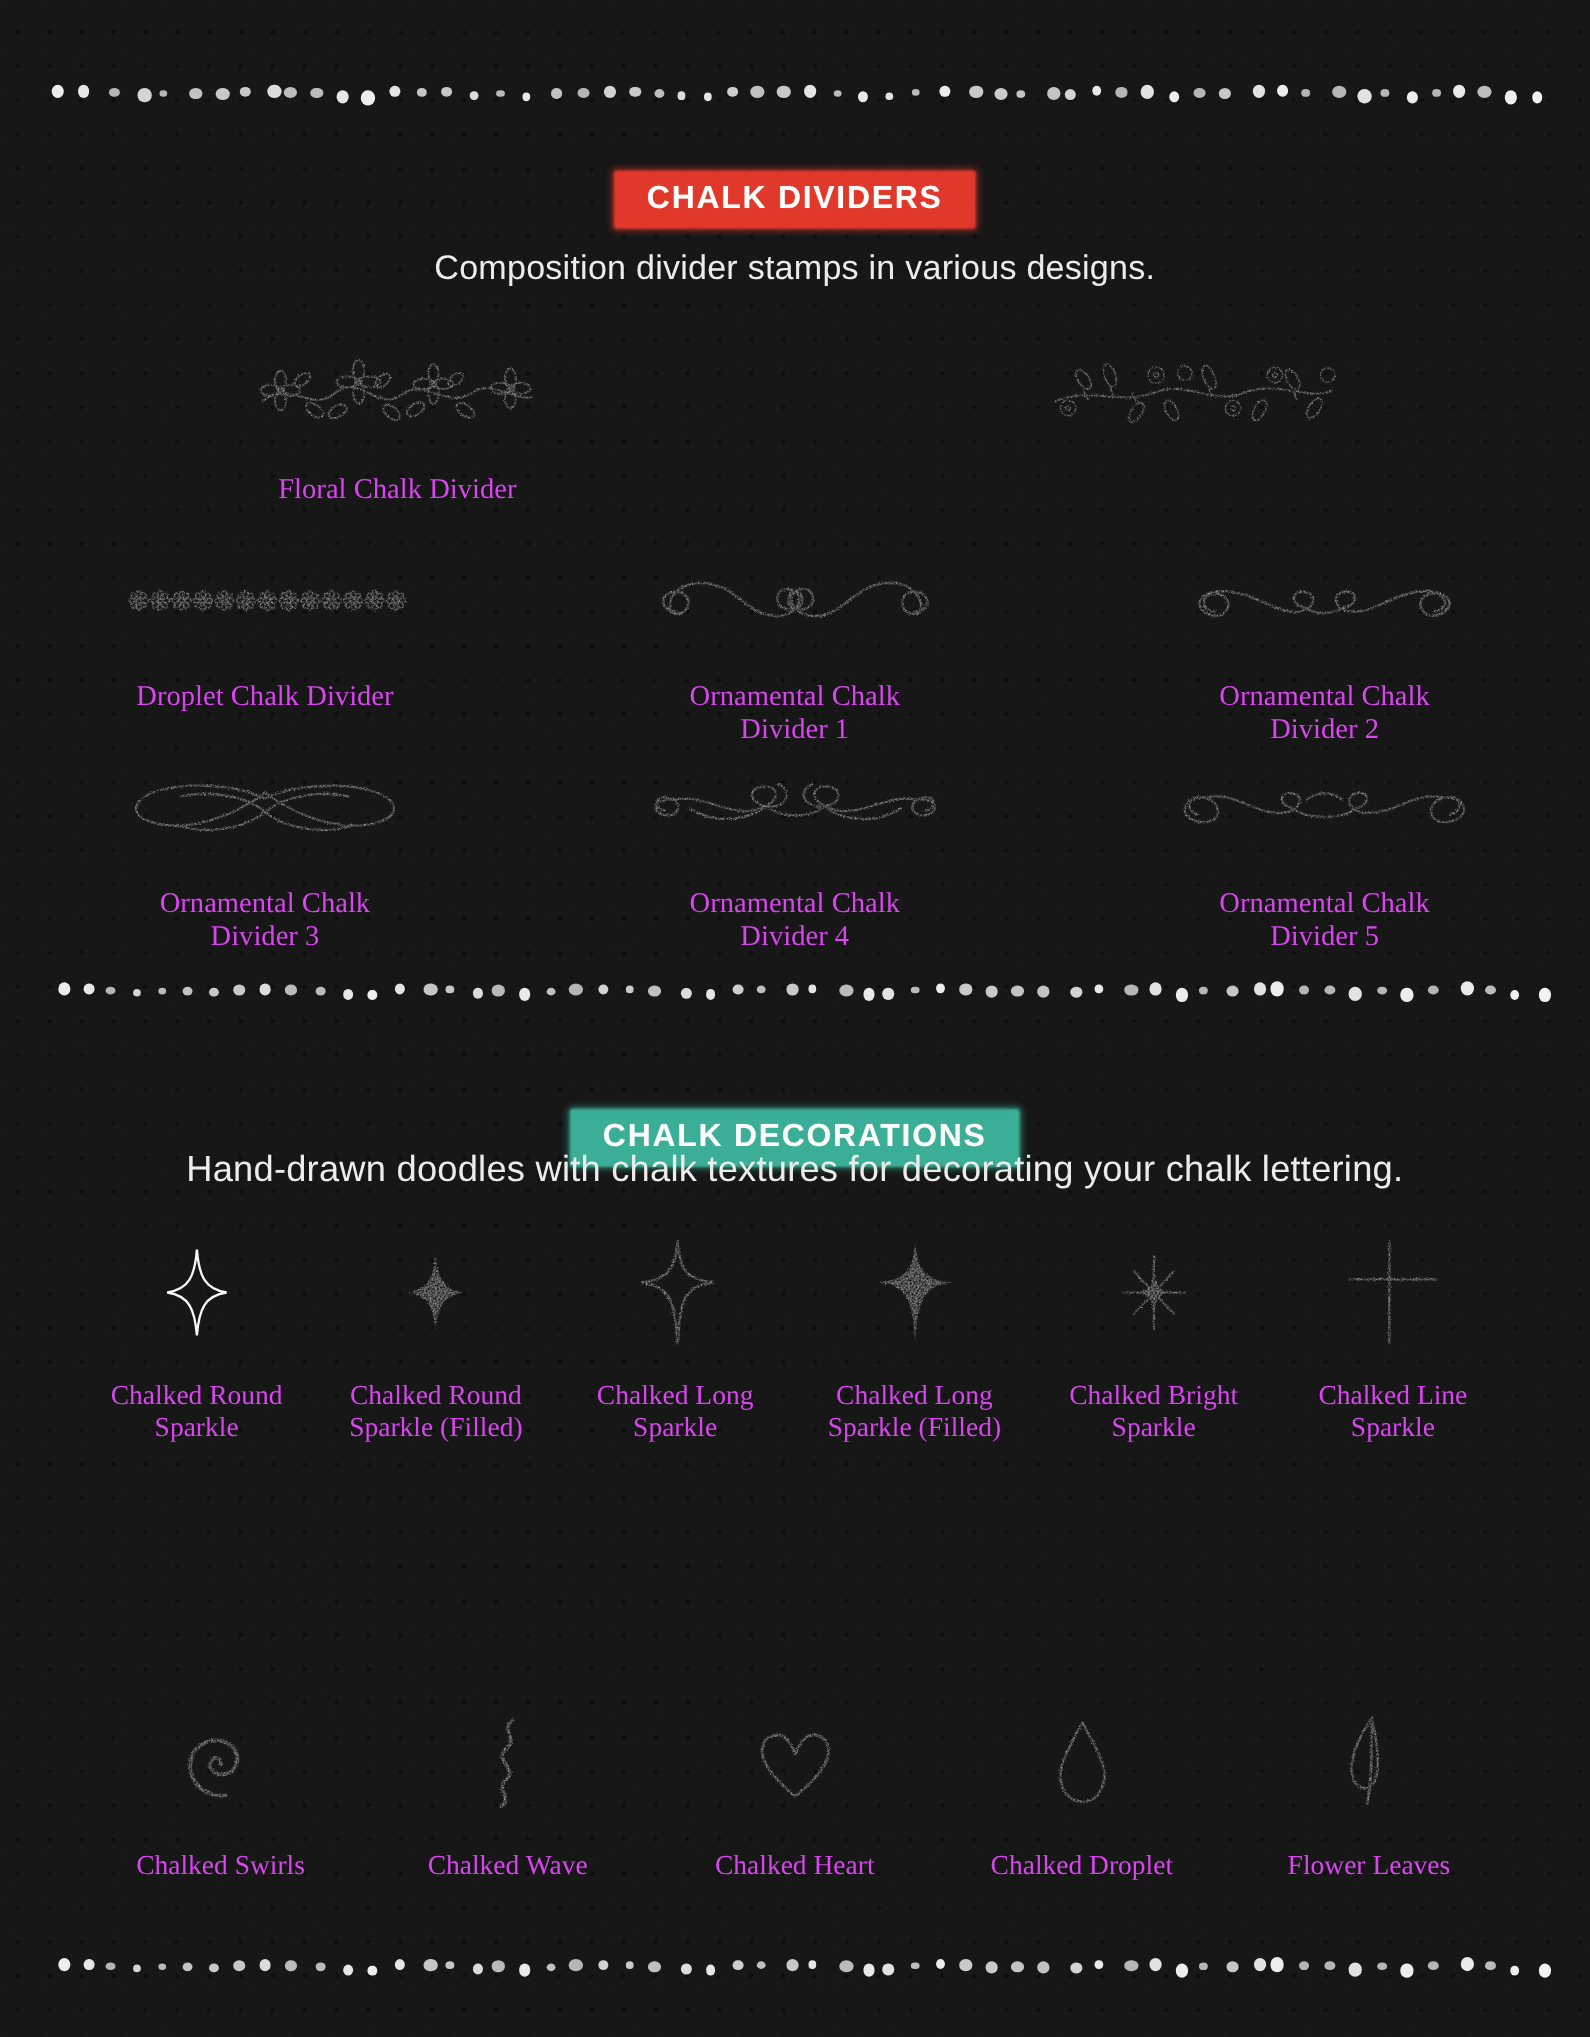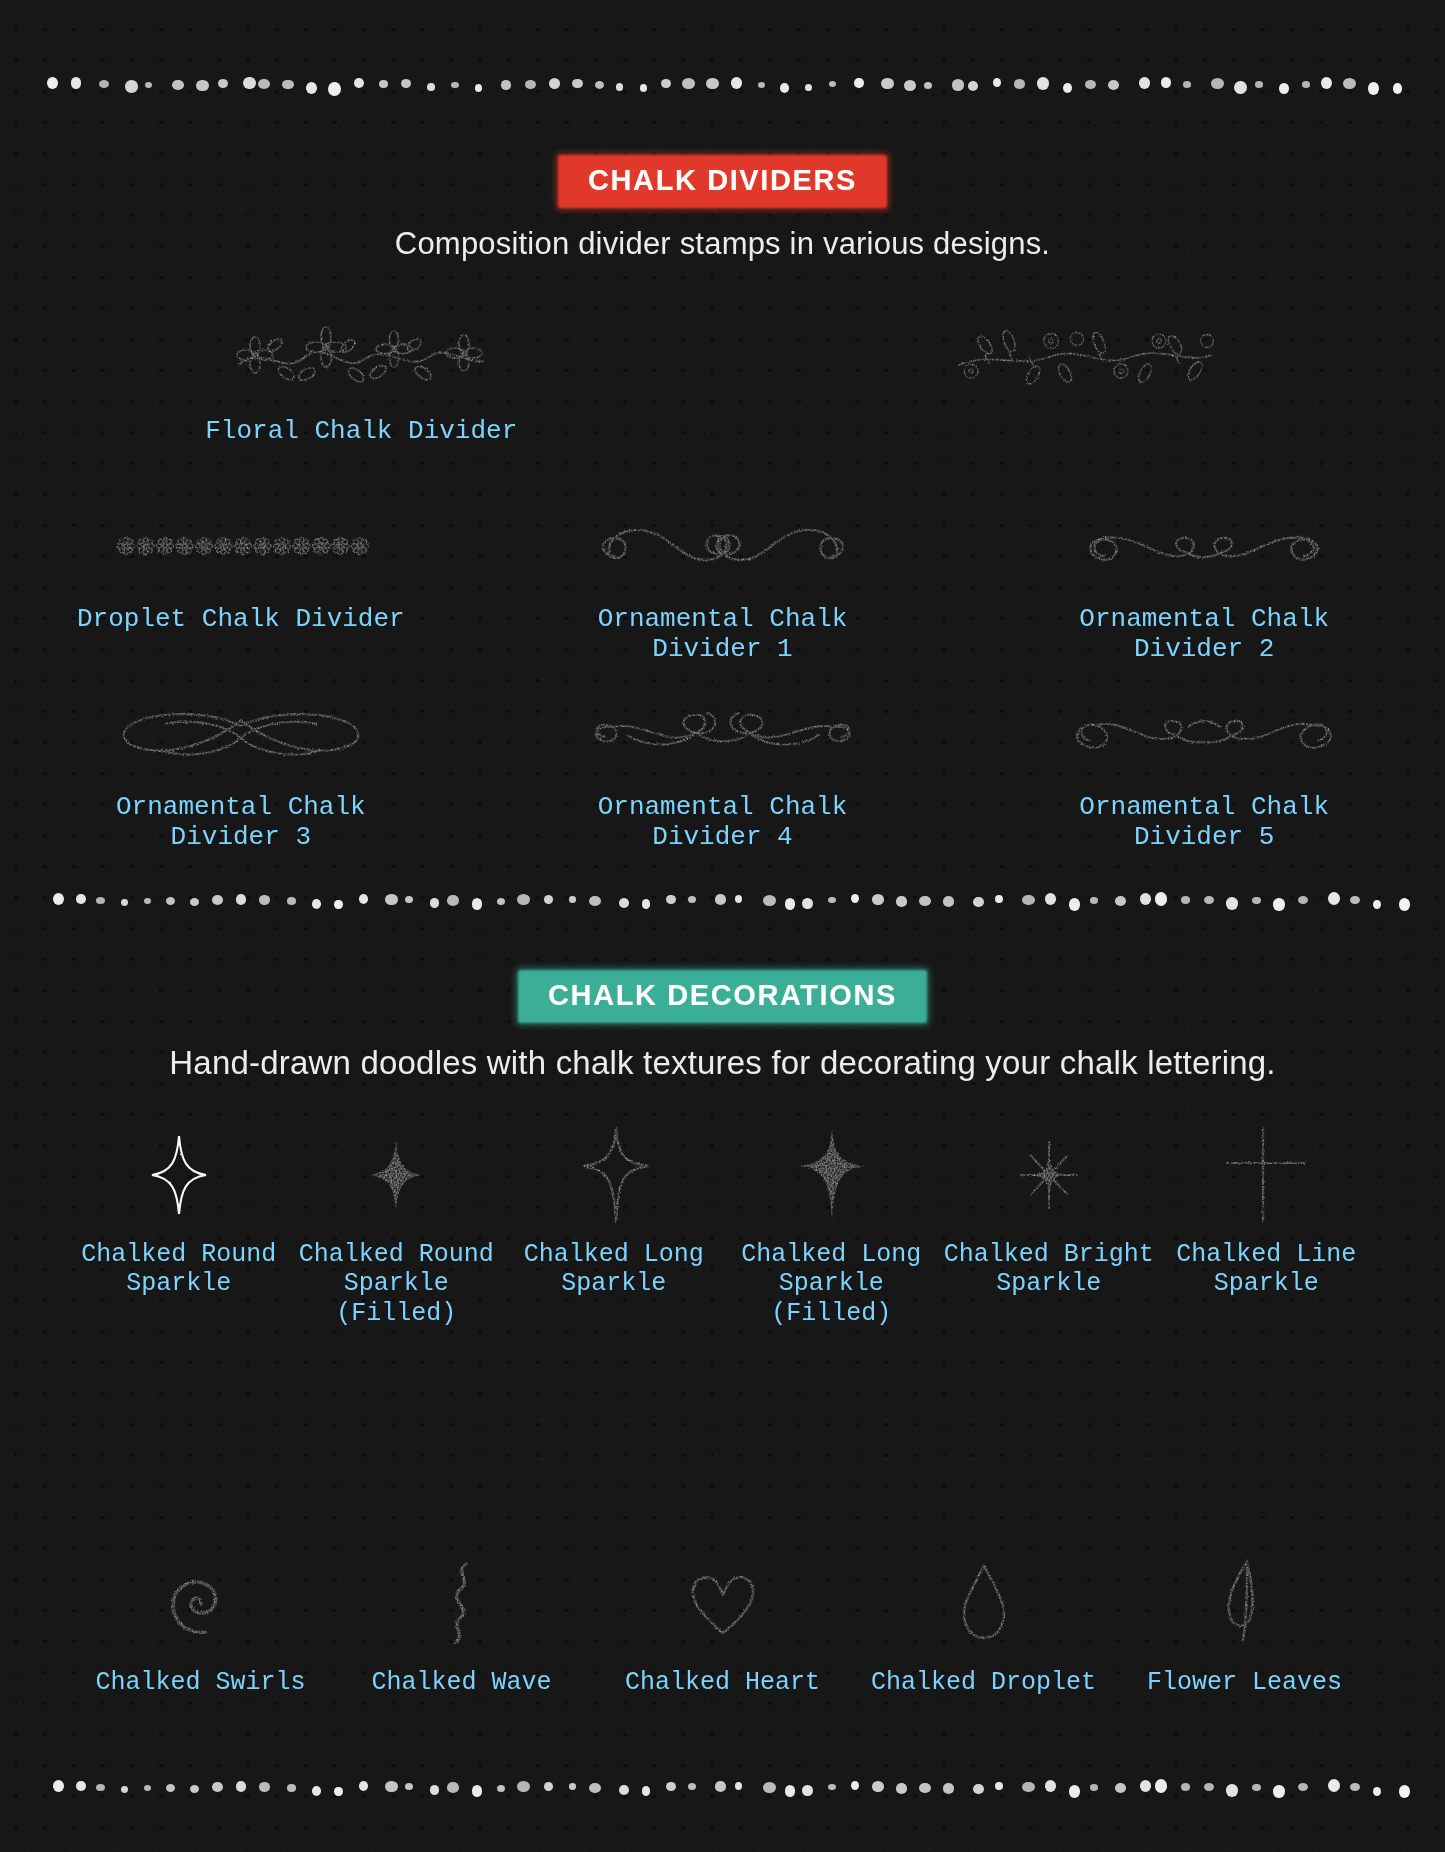--- a/index.html
+++ b/index.html
@@ -74,25 +74,25 @@
     letter-spacing:.2px;
   }
   .subtitle.big { font-size:33px; }
 
   
   .grid { position:absolute; left:0; width:1445px; display:flex; }
   .cell { flex:1 1 0; text-align:center; }
   .art { height:96px; display:flex; align-items:center; justify-content:center; }
   .art svg { overflow:visible; }
   .label {
-    color:#7dd3fc;
-    font-family:Liberation Mono, monospace;
+    color:#d946ef;
+    font-family:Liberation Serif, serif;
     font-size:26px;
     line-height:1.17;
-    margin-top:10px;
+    margin-top:24px;
   }
   .deco-grid .art { height:110px; }
   .deco-grid .label { font-size:25px; }
 </style>
 </head>
 <body>
 
 <svg width="0" height="0" style="position:absolute" aria-hidden="true">
   <defs>
     <filter id="chalkRough" x="-20%" y="-40%" width="140%" height="180%">
@@ -540,21 +540,21 @@
     <span class="dot" style="width: 11.8px; height: 12.4px; left: 1225.8px; margin-top: -3.7px; opacity: 0.93; filter: blur(0.6px);"></span>
     <span class="dot" style="width: 8.3px; height: 6.9px; left: 1252.3px; margin-top: -4.1px; opacity: 0.73; filter: blur(0.31px);"></span>
     <span class="dot" style="width: 11.4px; height: 12.5px; left: 1273.4px; margin-top: -2.9px; opacity: 0.98; filter: blur(0.56px);"></span>
     <span class="dot" style="width: 10.3px; height: 8.5px; left: 1297.8px; margin-top: -5.2px; opacity: 0.72; filter: blur(0.48px);"></span>
     <span class="dot" style="width: 12px; height: 12.9px; left: 1328.4px; margin-top: -8.6px; opacity: 0.96; filter: blur(0.62px);"></span>
     <span class="dot" style="width: 10.1px; height: 8.7px; left: 1350.4px; margin-top: -5.4px; opacity: 0.75; filter: blur(0.46px);"></span>
     <span class="dot" style="width: 8.5px; height: 9.4px; left: 1372.6px; margin-top: -1.3px; opacity: 0.99; filter: blur(0.32px);"></span>
     <span class="dot" style="width: 11.4px; height: 12.7px; left: 1398.7px; margin-top: -2.7px; opacity: 1; filter: blur(0.57px);"></span>
   </div>
 
-<div class="banner-wrap" style="top:970px;">
+<div class="banner-wrap" style="top:1008px;">
   <div class="banner">
     <span class="bg" id="bg-sec1" style="background: rgb(58, 174, 150);"></span>
     <span class="txt">CHALK DECORATIONS</span>
   </div>
 </div>
 
 <div class="subtitle big" style="top:1044px;">Hand-drawn doodles with chalk textures for decorating your chalk lettering.</div>
 
 <div class="grid deco-grid" style="top:1120px; padding:0 70px;">
   <div class="cell">

